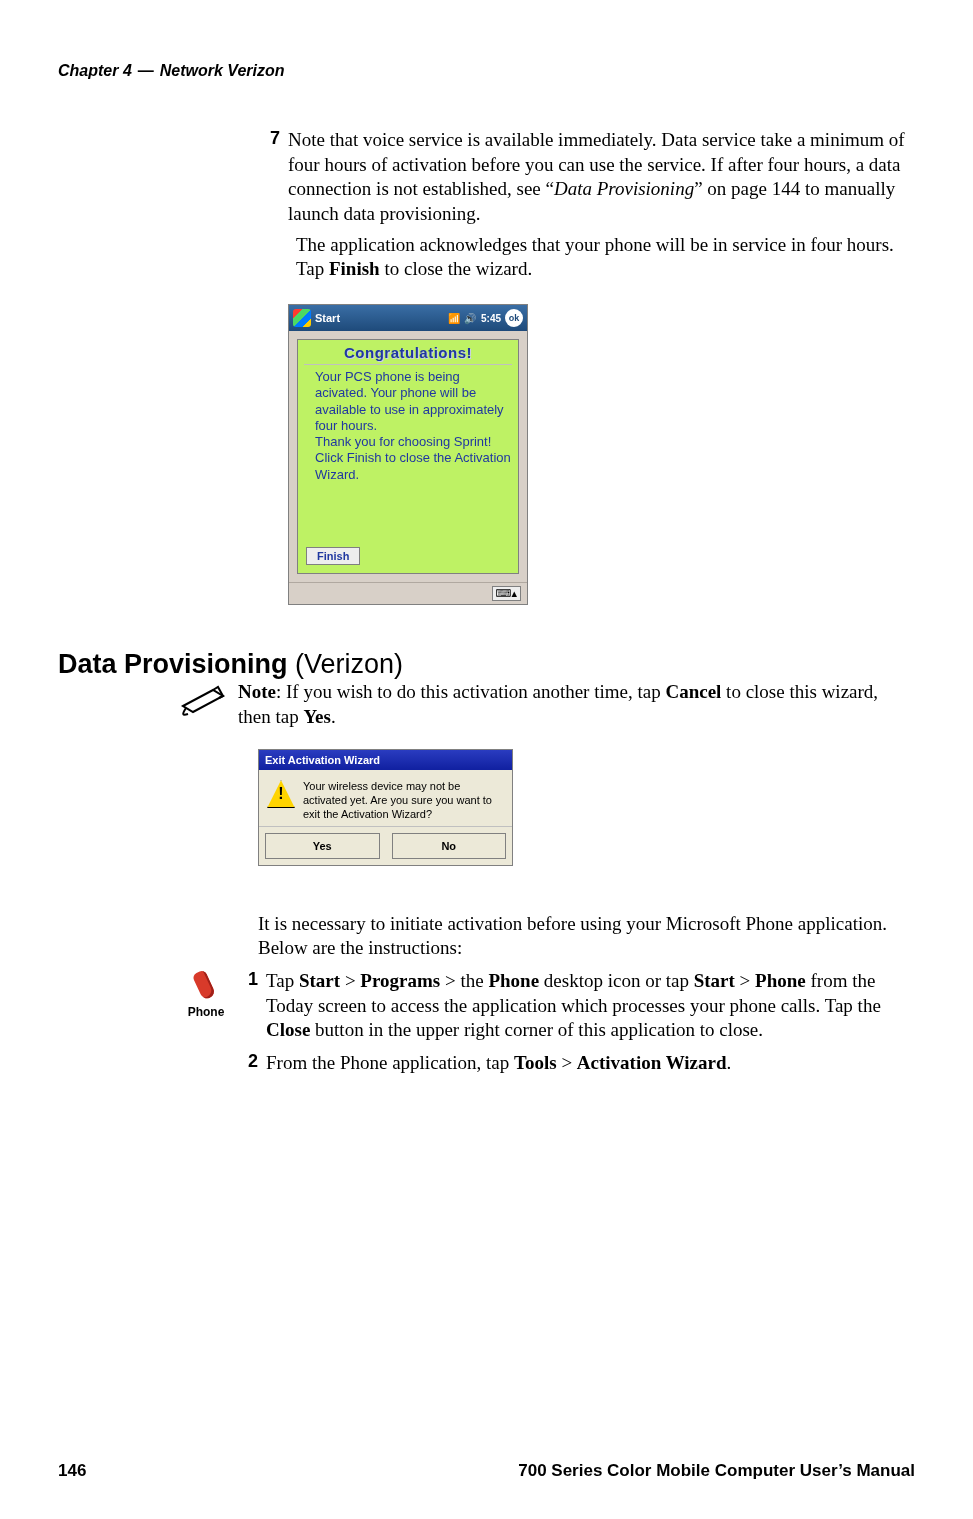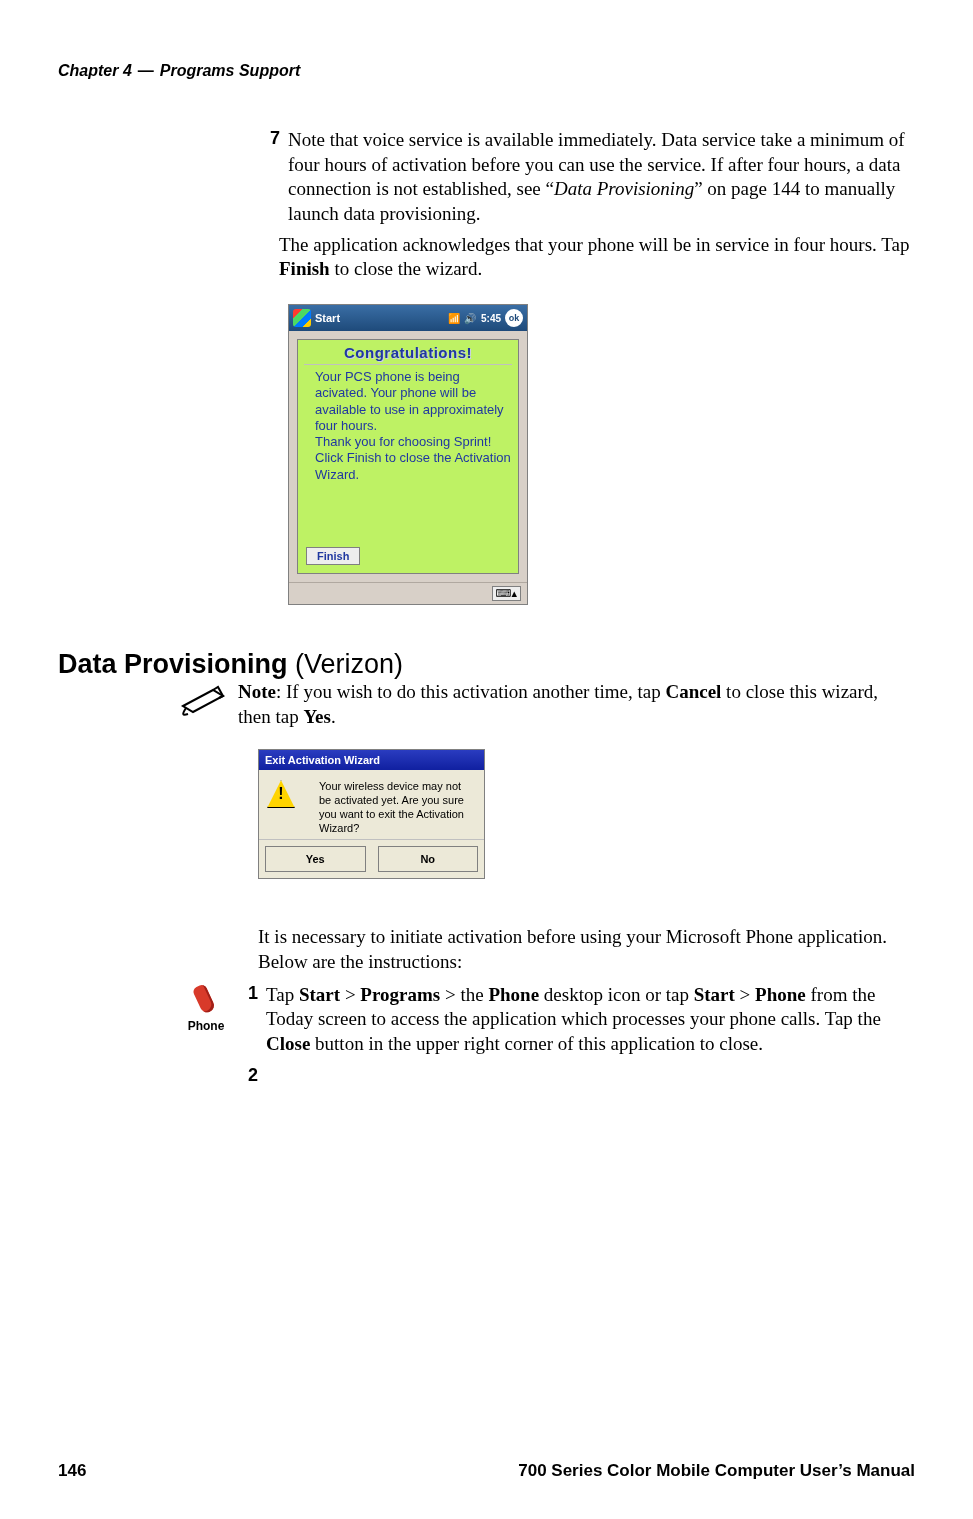--- a/index.html
+++ b/index.html
@@ -38,21 +38,21 @@
     width: 22px;
     flex-shrink: 0;
     text-align: right;
     margin-right: 8px;
   }
   .step-text {
     font-size: 19px;
     line-height: 1.3;
   }
   .step-cont {
-    margin-left: 21px;
+    margin-left: 38px;
     font-size: 19px;
     line-height: 1.3;
     margin-top: 6px;
   }
   .bold { font-weight: bold; }
   .italic { font-style: italic; }
 
   
   .shot-wrap {
     margin-left: 30px;
@@ -129,29 +129,29 @@
     padding-top:4px;
   }
   .note-icon svg { width:46px; height:34px; }
   .note-text {
     font-size:19px; line-height:1.3; margin-right:0;
   }
 
   
   .shot2-wrap { margin-left:200px; margin-top:20px; margin-bottom:46px; }
   .shot2 {
-    width:227px; border:1px solid #808080; background:#ece9d8;
+    width:255px; border:1px solid #808080; background:#ece9d8;
     font-family: Tahoma, Arial, sans-serif; font-size:11px;
   }
   .s2-titlebar {
     background:linear-gradient(#2a3cc0,#1020a0); color:#fff;
     height:20px; display:flex; align-items:center; padding:0 6px;
     font-weight:bold; font-size:11px;
   }
-  .s2-body { display:flex; padding:10px 10px 4px 8px; gap:24px; }
+  .s2-body { display:flex; padding:10px 10px 4px 8px; gap:8px; }
   .s2-warn {
     width:28px; height:28px; flex-shrink:0; position:relative;
   }
   .s2-warn::before {
     content:""; position:absolute; inset:0;
     background:#ffd400;
     clip-path: polygon(50% 0%, 100% 100%, 0% 100%);
     border:1px solid #000;
   }
   .s2-warn::after {
@@ -192,21 +192,21 @@
     font-family: Arial, Helvetica, sans-serif; font-weight:bold;
     font-size:17px;
   }
 </style>
 </head>
 <body>
 
 <div class="header-line">
   <span>Chapter 4</span>
   <span class="header-dash">—</span>
-  <span>Programs Support</span>
+  <span>Network Verizon</span>
 </div>
 
 <div class="body-col">
   <div class="step-row">
     <div class="step-num">7</div>
     <div class="step-text">
       <span>Note that voice service is available immediately. Data service take a minimum of four hours of activation before you can use the service. If after four hours, a data connection is not established, see “</span><span class="italic">Data Provisioning</span><span>” on page 144 to manually launch data provisioning.</span>
     </div>
   </div>
   <div class="step-cont">
@@ -279,20 +279,23 @@
   </div>
   <div class="phone-right">
     <div class="step-row">
       <div class="step-num">1</div>
       <div class="step-text">
         <span>Tap </span><span class="bold">Start</span><span> &gt; </span><span class="bold">Programs</span><span> &gt; the </span><span class="bold">Phone</span><span> desktop icon or tap </span><span class="bold">Start</span><span> &gt; </span><span class="bold">Phone</span><span> from the Today screen to access the application which processes your phone calls. Tap the </span><span class="bold">Close</span><span> button in the upper right corner of this application to close.</span>
       </div>
     </div>
     <div class="step-row" style="margin-top:8px;">
       <div class="step-num">2</div>
+      <div class="step-text">
+        <span>From the Phone application, tap </span><span class="bold">Tools</span><span> &gt; </span><span class="bold">Activation Wizard</span><span>.</span>
+      </div>
     </div>
   </div>
 </div>
 
 <div class="footer">
   <span>146</span>
   <span>700 Series Color Mobile Computer User’s Manual</span>
 </div>
 
 </body></html>

